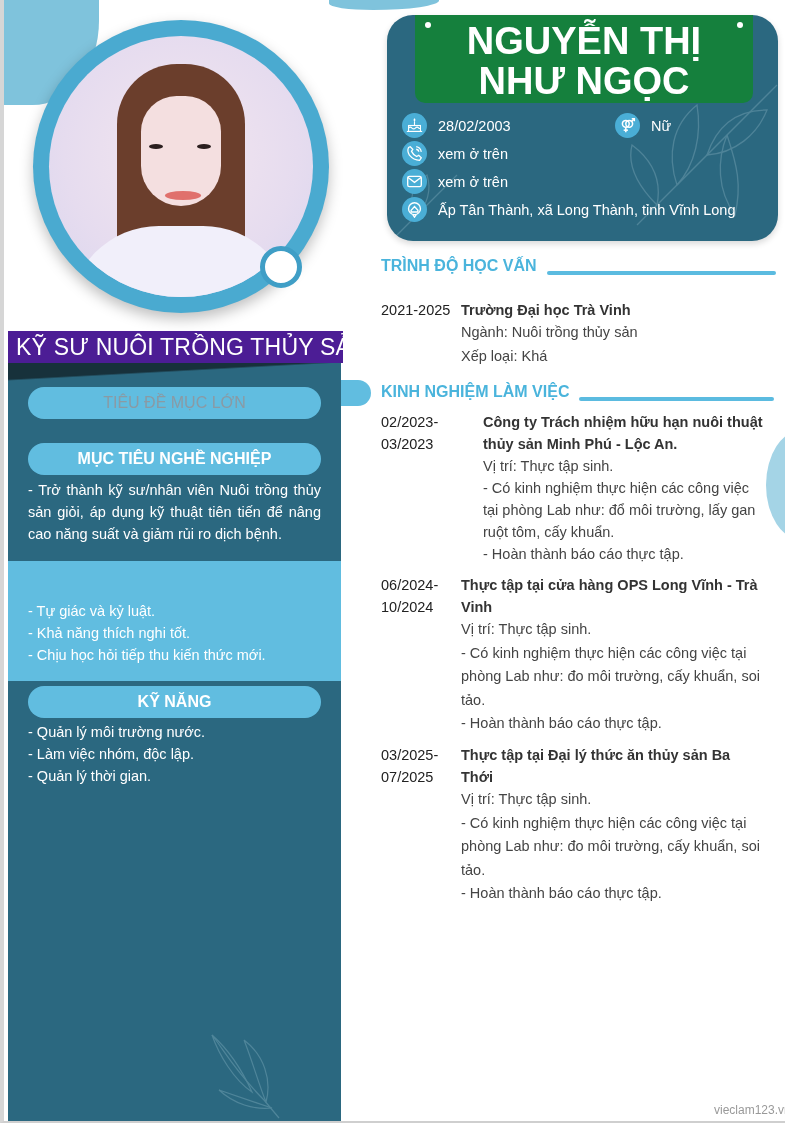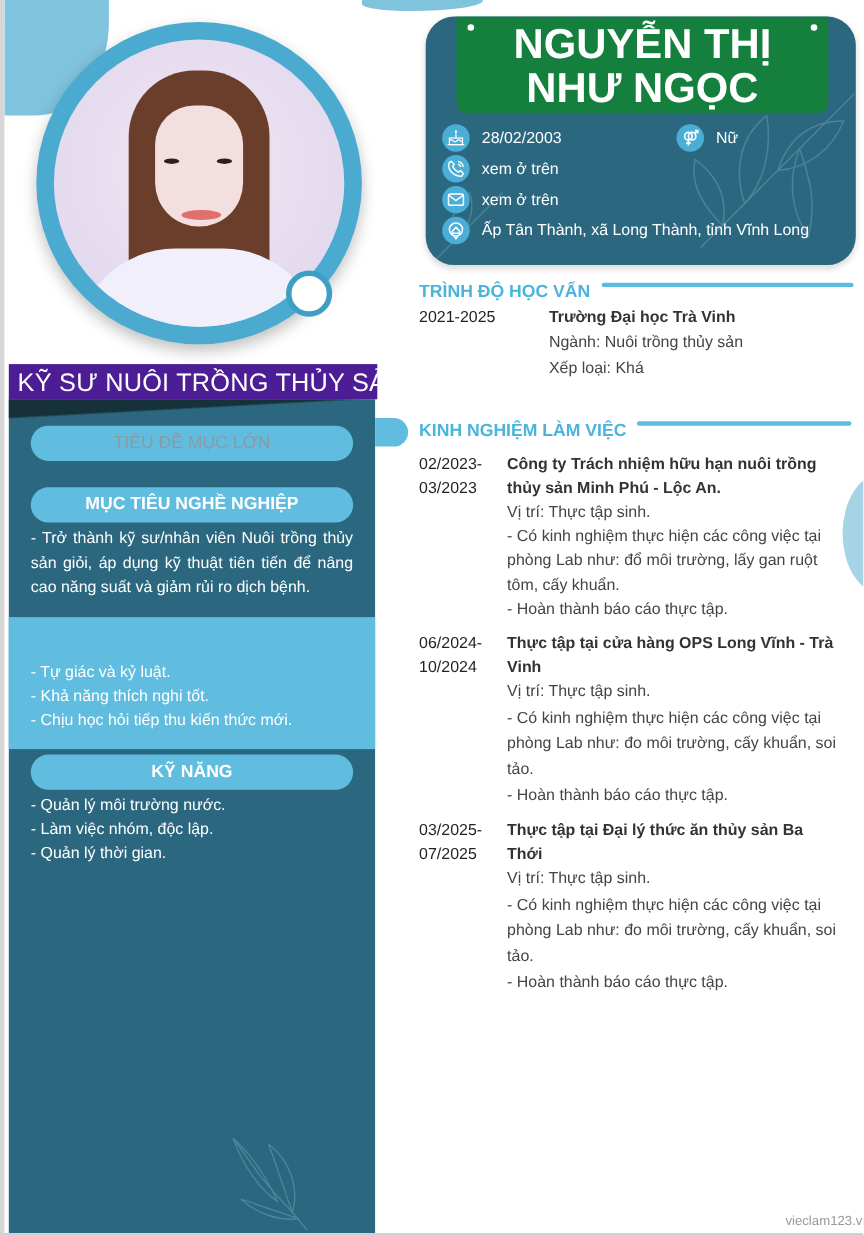--- a/index.html
+++ b/index.html
@@ -44,21 +44,21 @@
     .header-card { position: absolute; left: 383px; top: 15px; width: 391px; height: 226px; background: #2b6880; border-radius: 26px; box-shadow: 0 3px 6px rgba(0,0,0,0.15); overflow: hidden; }
     .name-box { position: absolute; left: 28px; top: 0; width: 338px; height: 88px; background: #15803d; border-radius: 0 0 10px 10px; color: #fff; text-align: center; font-weight: bold; font-size: 38px; line-height: 40px; padding-top: 6px; }
     .name-dot { position: absolute; top: 7px; width: 6px; height: 6px; border-radius: 50%; background: #fff; }
     .leaf-deco { position: absolute; opacity: 0.22; }
 
     .info-row { position: absolute; display: flex; align-items: center; color: #fff; font-size: 14.5px; }
     .info-icon { width: 25px; height: 25px; border-radius: 50%; background: #4aaed6; display: flex; align-items: center; justify-content: center; margin-right: 11px; flex-shrink: 0; }
     .info-icon svg { width: 17px; height: 17px; }
 
     
-    .sec-head { position: absolute; left: 377px; display: flex; align-items: flex-start; color: #4ab4dc; font-weight: bold; font-size: 16px; white-space: nowrap; }
+    .sec-head { position: absolute; left: 377px; display: flex; align-items: flex-end; color: #4ab4dc; font-weight: bold; font-size: 16px; white-space: nowrap; }
     .sec-line { height: 4px; background: #5bbbe0; margin-left: 10px; border-radius: 2px; }
     .sec-tab { position: absolute; left: 337px; top: 380px; width: 30px; height: 26px; background: #61bde0; border-radius: 0 13px 13px 0; }
 
     .entry { position: absolute; left: 377px; width: 385px; display: flex; font-size: 14.5px; color: #333; }
     .entry-date { width: 80px; flex-shrink: 0; line-height: 22px; color: #222; }
     .entry-body { flex: 1; }
     .entry-title { font-weight: bold; color: #333; line-height: 22px; }
     .entry-line { color: #444; line-height: 23.5px; }
 
     .watermark { position: absolute; left: 710px; top: 1103px; font-size: 12px; color: #999; }
@@ -203,42 +203,42 @@
           </g>
         </svg>
     </span>
     <span>Ấp Tân Thành, xã Long Thành, tỉnh Vĩnh Long</span>
   </div>
 
   <div class="sec-head" style="top:257px;">
     <span>TRÌNH ĐỘ HỌC VẤN</span>
     <span class="sec-line" style="width:229px;"></span>
   </div>
-  <div class="entry" style="top:278px;gap:38px;">
+  <div class="entry" style="top:299px;">
     <div class="entry-date">2021-2025</div>
     <div class="entry-body">
       <div class="entry-title">Trường Đại học Trà Vinh</div>
       <div class="entry-line">Ngành: Nuôi trồng thủy sản</div>
       <div class="entry-line">Xếp loại: Khá</div>
     </div>
   </div>
 
   <div class="sec-tab"></div>
   <div class="sec-head" style="top:383px;">
     <span>KINH NGHIỆM LÀM VIỆC</span>
     <span class="sec-line" style="width:195px;"></span>
   </div>
 
-  <div class="entry" style="top:411px;">
+  <div class="entry" style="top:411px;gap:22px;">
     <div class="entry-date">
       <div>02/2023-</div>
       <div>03/2023</div>
     </div>
     <div class="entry-body">
-      <div class="entry-title">Công ty Trách nhiệm hữu hạn nuôi trồng thủy sản Minh Phú - Lộc An.</div>
+      <div class="entry-title">Công ty Trách nhiệm hữu hạn nuôi thuật thủy sản Minh Phú - Lộc An.</div>
       <div class="entry-line" style="line-height:22px;">Vị trí: Thực tập sinh.</div>
       <div class="entry-line" style="line-height:22px;">- Có kinh nghiệm thực hiện các công việc tại phòng Lab như: đổ môi trường, lấy gan ruột tôm, cấy khuẩn.</div>
       <div class="entry-line" style="line-height:22px;">- Hoàn thành báo cáo thực tập.</div>
     </div>
   </div>
 
   <div class="entry" style="top:574px;">
     <div class="entry-date">
       <div>06/2024-</div>
       <div>10/2024</div>

